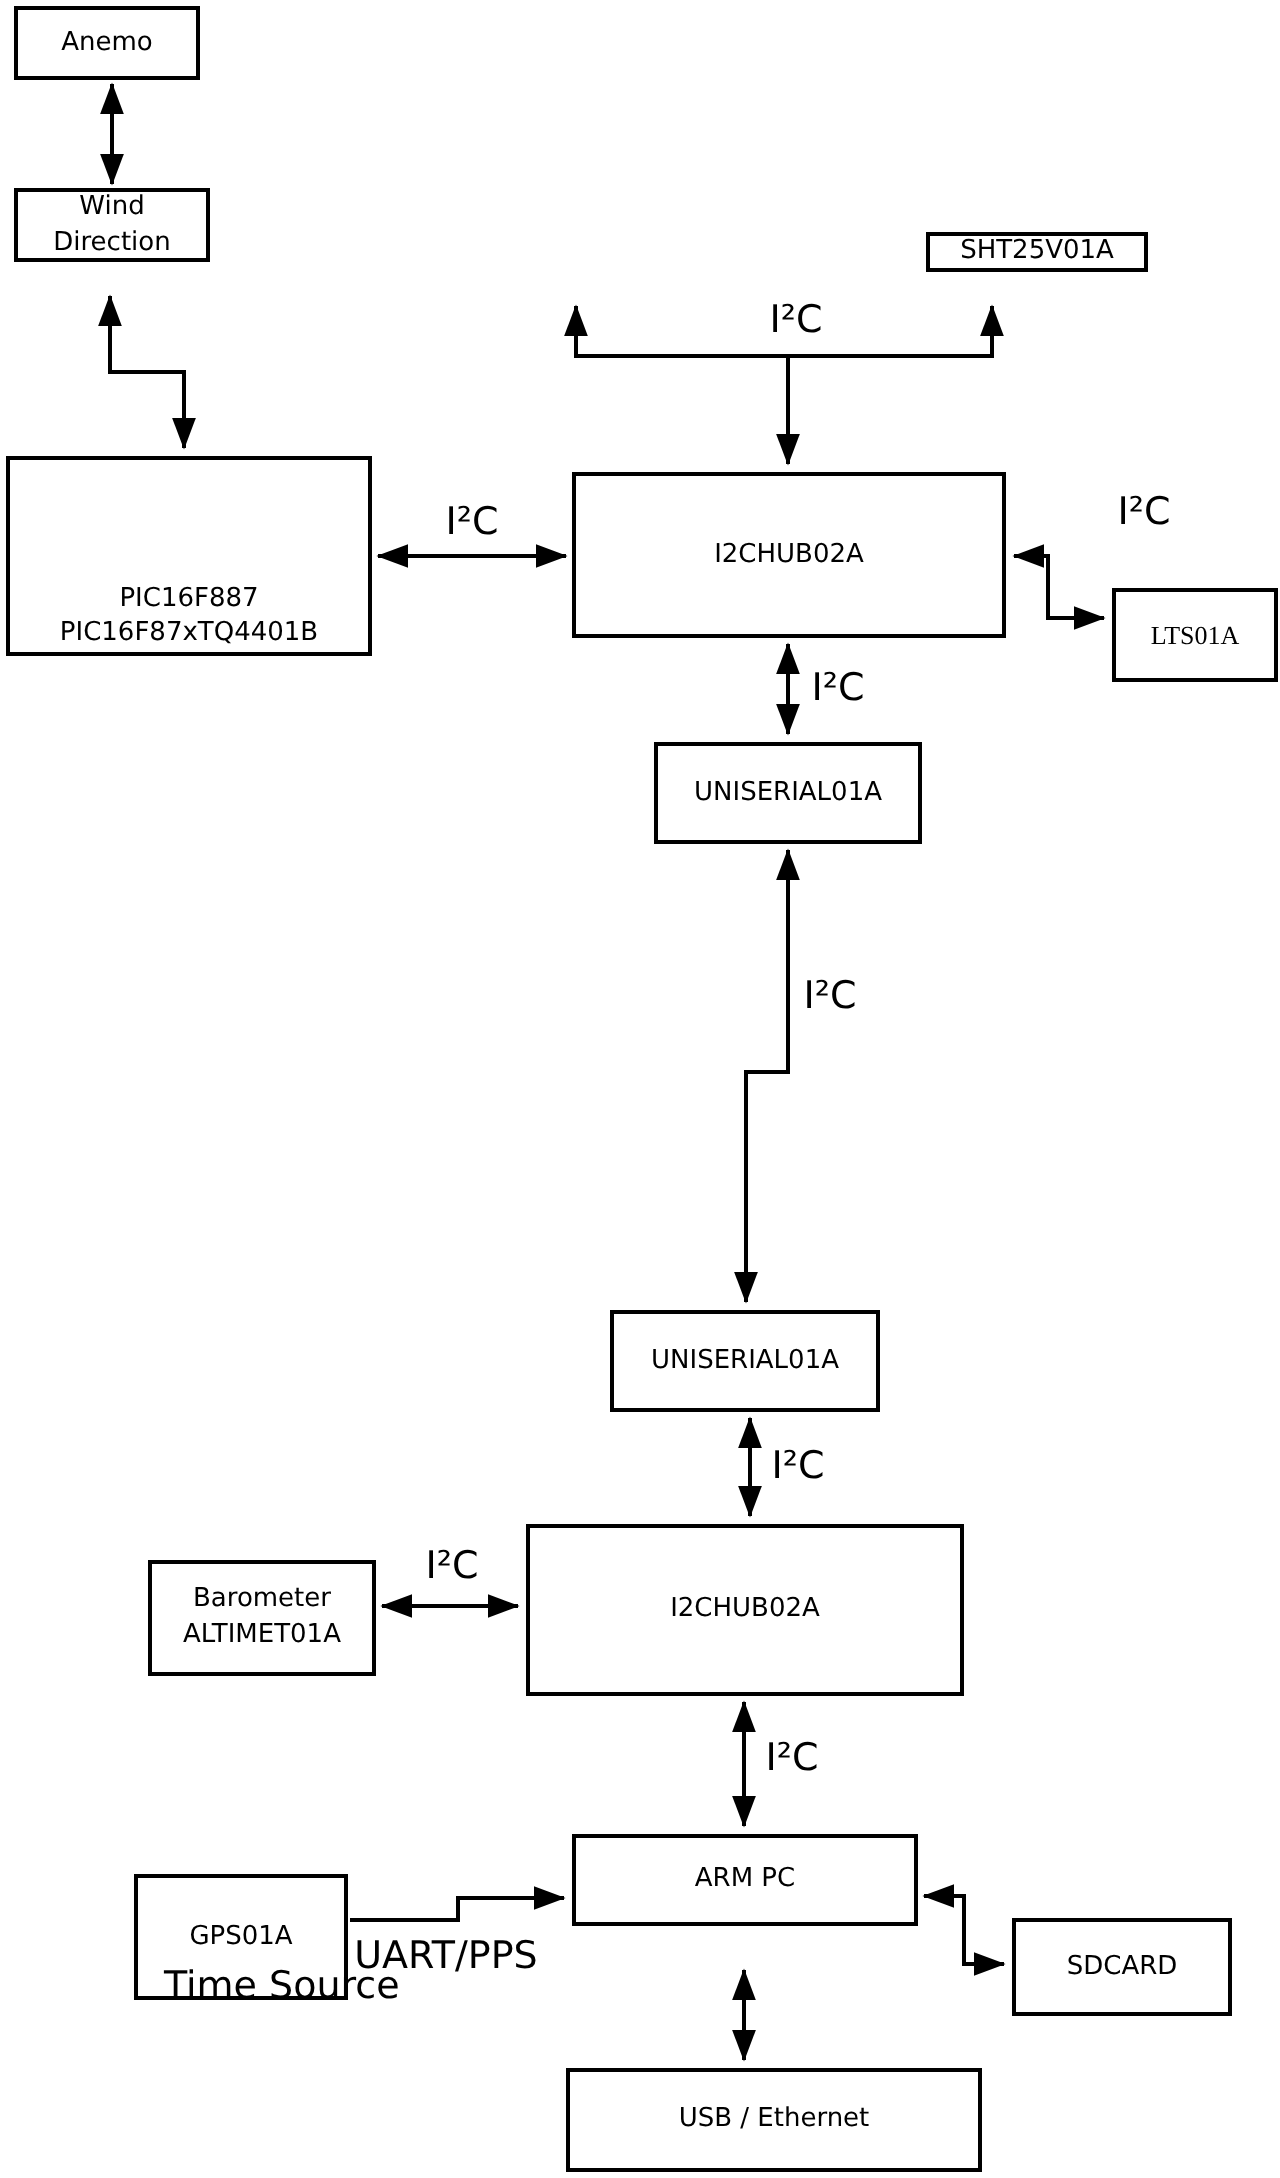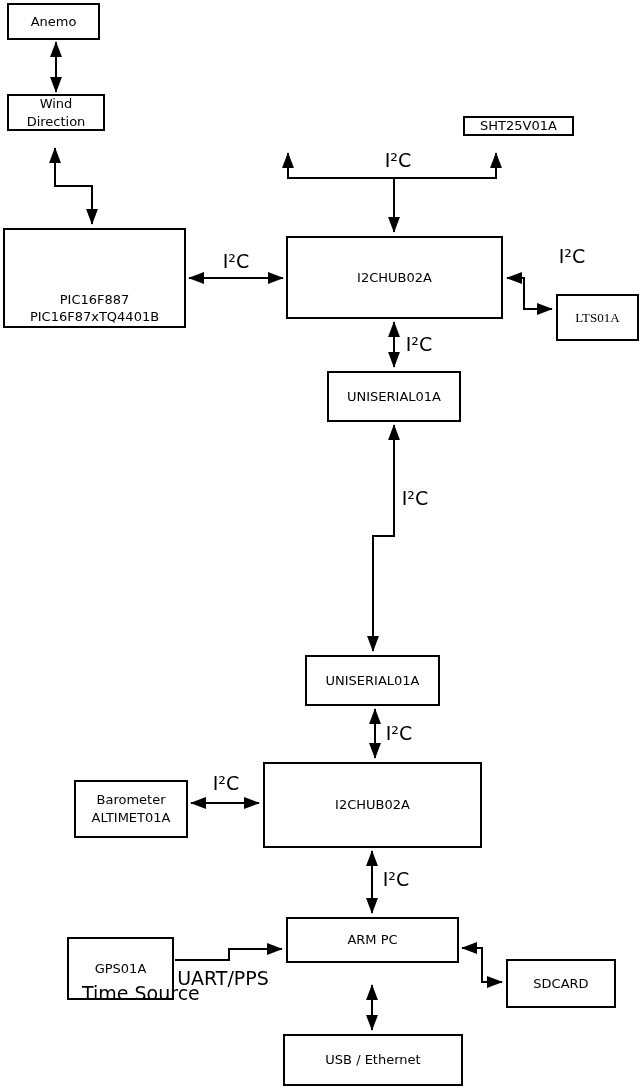--- a/index.html
+++ b/index.html
@@ -128,21 +128,21 @@
   </div>
 
   <div class="node" style="left:67px; top:937px; width:107px; height:63px;">
     <span>GPS01A</span>
   </div>
 
   <div class="node" style="left:506px; top:959px; width:110px; height:49px;">
     <span>SDCARD</span>
   </div>
 
-  <div class="node" style="left:283px; top:1034px; width:180px; height:52px;">
+  <div class="node" style="left:283px; top:1034px; width:208px; height:52px;">
     <span>USB / Ethernet</span>
   </div>
 
   <div class="edge-label" style="left:398px; top:150px;">I²C</div>
 
   <div class="edge-label" style="left:236px; top:251px;">I²C</div>
 
   <div class="edge-label" style="left:572px; top:246px;">I²C</div>
 
   <div class="edge-label" style="left:419px; top:334px;">I²C</div>

